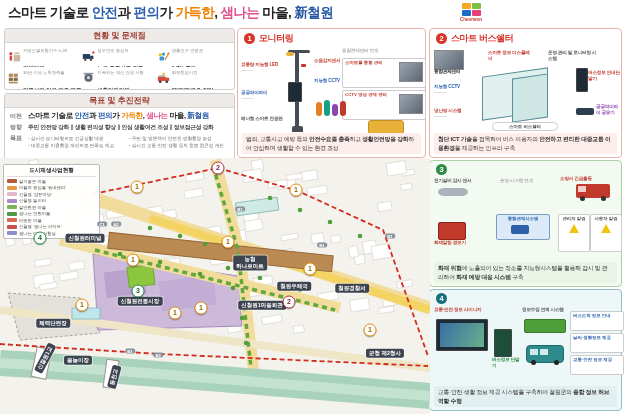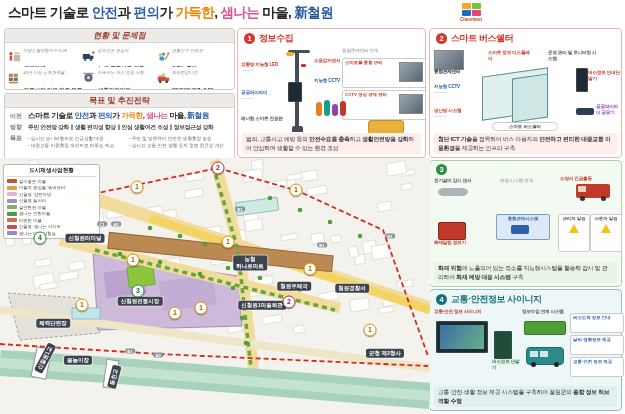--- a/index.html
+++ b/index.html
@@ -74,21 +74,21 @@
   <div class="logo">
     <div class="grid" id="logo-grid">
         <div style="background: rgb(245, 166, 35);"></div>
         <div style="background: rgb(122, 193, 67);"></div>
         <div style="background: rgb(26, 111, 196);"></div>
         <div style="background: rgb(232, 65, 122);"></div>
       </div>
     <div class="cap">Cheorwon</div>
   </div>
 
-  <div class="panel" style="left:4px;top:28px;width:231px;height:62px;font-style:italic;">
+  <div class="panel" style="left:4px;top:28px;width:231px;height:62px;">
     <div class="lp-head">현황 및 문제점</div>
     <div class="st-grid" id="st-grid">
         <div class="st-it">
           <svg width="13" height="13" viewBox="0 0 16 16">
             <rect x="7" y="6" width="8" height="8" fill="#c9b9a6"></rect>
             <rect x="8" y="3" width="6" height="2" fill="#c9b9a6"></rect>
             <circle cx="3.5" cy="4.5" r="2" fill="#d84b3a"></circle>
             <rect x="2" y="7" width="3" height="6" fill="#d84b3a"></rect>
           </svg>
           <span class="st-tx"><span class="st-small">지방소멸위험지수 0.28</span><br><span class="st-bold">경계단계</span></span>
@@ -162,21 +162,21 @@
           <span>- 주민 및 방문객이 안전한 생활환경 조성</span>
           <span>- 대중교통 이용환경 개선으로 만족도 제고</span>
           <span>- 실시간 교통·안전·생활 등의 정보 접근성 개선</span>
         </span>
     </div>
   </div>
 
   <div class="fp" style="left:237px;top:28px;width:189px;height:130px;border:1.5px solid #eab3ab;background:#fff;">
     <div class="fp-head" style="color:#d7342a;">
       <span class="fp-num" style="background:#d7342a;">1</span>
-      <span>정보수집</span>
+      <span>모니터링</span>
     </div>
     <div class="fp-body" style="height:85px;">
 
       <div class="pole" style="left:57px;top:4px;width:4px;height:80px;"></div>
       <div class="pole" style="left:50px;top:4px;width:22px;height:3px;"></div>
       <div class="pole" style="left:48px;top:6px;width:8px;height:4px;background:#e8b23a;"></div>
       <div class="screen" style="left:50px;top:36px;width:12px;height:18px;"></div>
       <div class="pole" style="left:54px;top:80px;width:11px;height:6px;border-radius:2px 2px 0 0;"></div>
       <div style="position:absolute;left:63px;top:18px;width:5px;height:3px;background:#c0392b;border-radius:1px;"></div>
       <div class="chip" style="left:3px;top:16px;width:44px;color:#c0392b;">
@@ -296,21 +296,20 @@
         <span>사용자 알림</span>
         <div style="margin:3px auto 0;width:0;height:0;border-left:5px solid transparent;border-right:5px solid transparent;border-bottom:9px solid #f1c40f;"></div>
       </div>
     </div>
     <div class="fp-cap" style="background:#e9f3e6;"><span style="font-weight: bold;">화재 위험</span><span>에 노출되어 있는 장소를 지능형시스템을 활용해 감시 및 관리하여 </span><span style="font-weight: bold;">화재 예방 대응 시스템</span><span> 구축</span></div>
   </div>
 
   <div class="fp" style="left:429px;top:289px;width:193px;height:122px;border:1.5px solid #8fc0c8;background:#eef7f7;">
     <div class="fp-head" style="color:#17707e;">
       <span class="fp-num" style="background:#17707e;">4</span>
-      <span>교통·안전정보 사이니지</span>
     </div>
     <div class="fp-body" style="height:76px;">
       <div class="chip" style="left:4px;top:2px;width:56px;color:#c0392b;">
         <span class="t">교통·안전 정보 사이니지</span>
       </div>
       <div class="screen" style="left:6px;top:14px;width:50px;height:30px;">
         <span style="position:absolute;left:3px;top:3px;right:3px;bottom:3px;background:linear-gradient(120deg,#3a6ea5,#68b08a);"></span>
       </div>
       <div class="screen" style="left:64px;top:24px;width:16px;height:26px;background:#1e4d3a;"></div>
       <div class="chip" style="left:62px;top:52px;width:30px;color:#2e8b46;">

